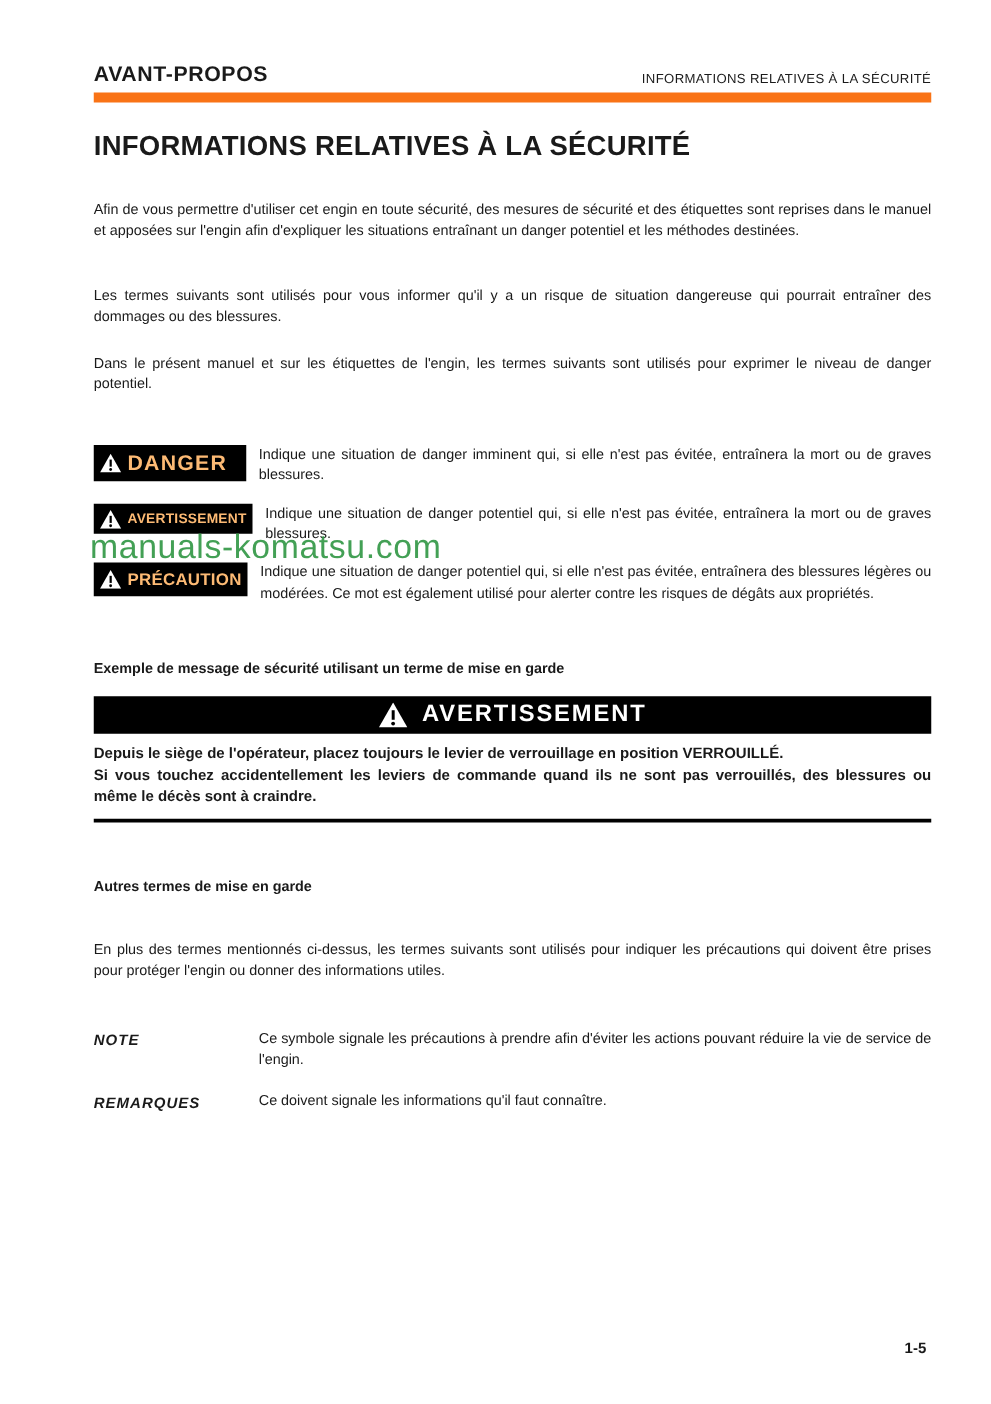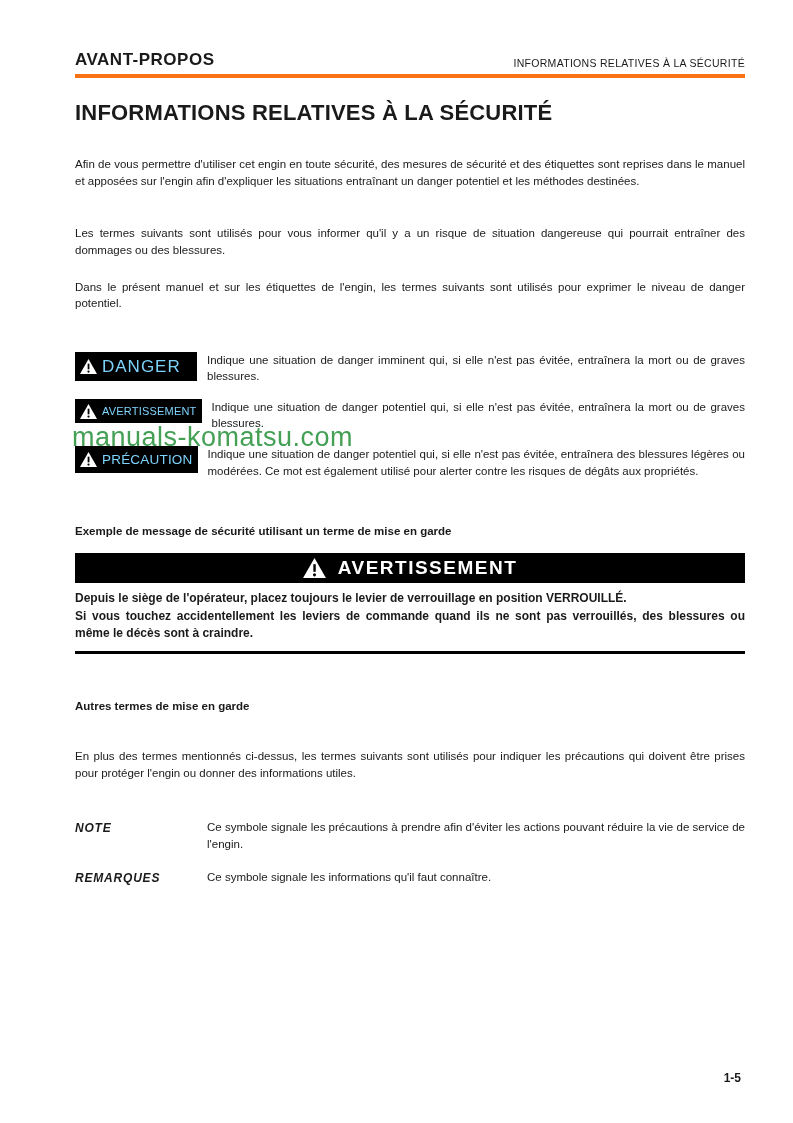--- a/index.html
+++ b/index.html
@@ -10,21 +10,21 @@
     margin:0 auto;
     background:#fff;
     color:#1a1a1a;
     font-family:"Liberation Sans", sans-serif;
     padding:50px 48px 0 75px;
     overflow:hidden;
   }
   
   .hdr {
     display:flex; align-items:flex-end; justify-content:space-between;
-    border-bottom:4px solid #f97316; padding-bottom:4px;
+    border-bottom:8px solid #f97316; padding-bottom:4px;
   }
   .hdr-left { font-size:17px; font-weight:bold; letter-spacing:0.5px; }
   .hdr-right { font-size:10.5px; letter-spacing:0.3px; padding-bottom:1px; }
 
   h1.title { font-size:22px; font-weight:bold; margin-top:22px; letter-spacing:0.2px; }
 
   p.body {
     font-size:11.5px; line-height:1.45; text-align:justify;
   }
   .intro { margin-top:30px; }
@@ -32,24 +32,24 @@
   h3.sub { font-size:11.5px; font-weight:bold; margin-top:46px; }
 
   .p1 { margin-top:36px; }
   .p2 { margin-top:20px; }
 
   
   .label-rows { margin-top:40px; }
   .label-row { display:flex; gap:10px; margin-bottom:15px; }
   .label-box {
     flex:0 0 122px; align-self:flex-start;
-    background:#000; color:#7dd3fc;
+    background:#000; color:#fdba74;
     display:flex; align-items:center; justify-content:flex-start;
     gap:5px; padding:0 5px;
-    font-weight:normal; white-space:nowrap;
+    font-weight:bold; white-space:nowrap;
   }
   .label-box.danger { height:29px; font-size:17px; letter-spacing:1px; }
   .label-box.avert  { height:24px; font-size:11px; letter-spacing:0.2px; }
   .label-box.prec   { height:27px; font-size:13.5px; letter-spacing:0.2px; }
   .label-desc { flex:1; font-size:11.5px; line-height:1.4; text-align:justify; }
 
   .tri-sm { width:17px; height:15px; flex:0 0 auto; }
   .tri-lg { width:23px; height:20px; flex:0 0 auto; }
 
   
@@ -165,19 +165,19 @@
 
   <p class="body autres-para">En plus des termes mentionnés ci-dessus, les termes suivants sont utilisés pour indiquer les précautions qui doivent être prises pour protéger l'engin ou donner des informations utiles.</p>
 
   <div class="note-rows">
     <div class="note-row">
       <div class="note-label">NOTE</div>
       <p class="note-desc">Ce symbole signale les précautions à prendre afin d'éviter les actions pouvant réduire la vie de service de l'engin.</p>
     </div>
     <div class="note-row">
       <div class="note-label">REMARQUES</div>
-      <p class="note-desc">Ce symbole signale les informations qu'il faut connaître.</p>
+      <p class="note-desc">Ce doivent signale les informations qu'il faut connaître.</p>
     </div>
   </div>
 
   <div class="page-number">1-5</div>
 
 </div>
 
 </body></html>

